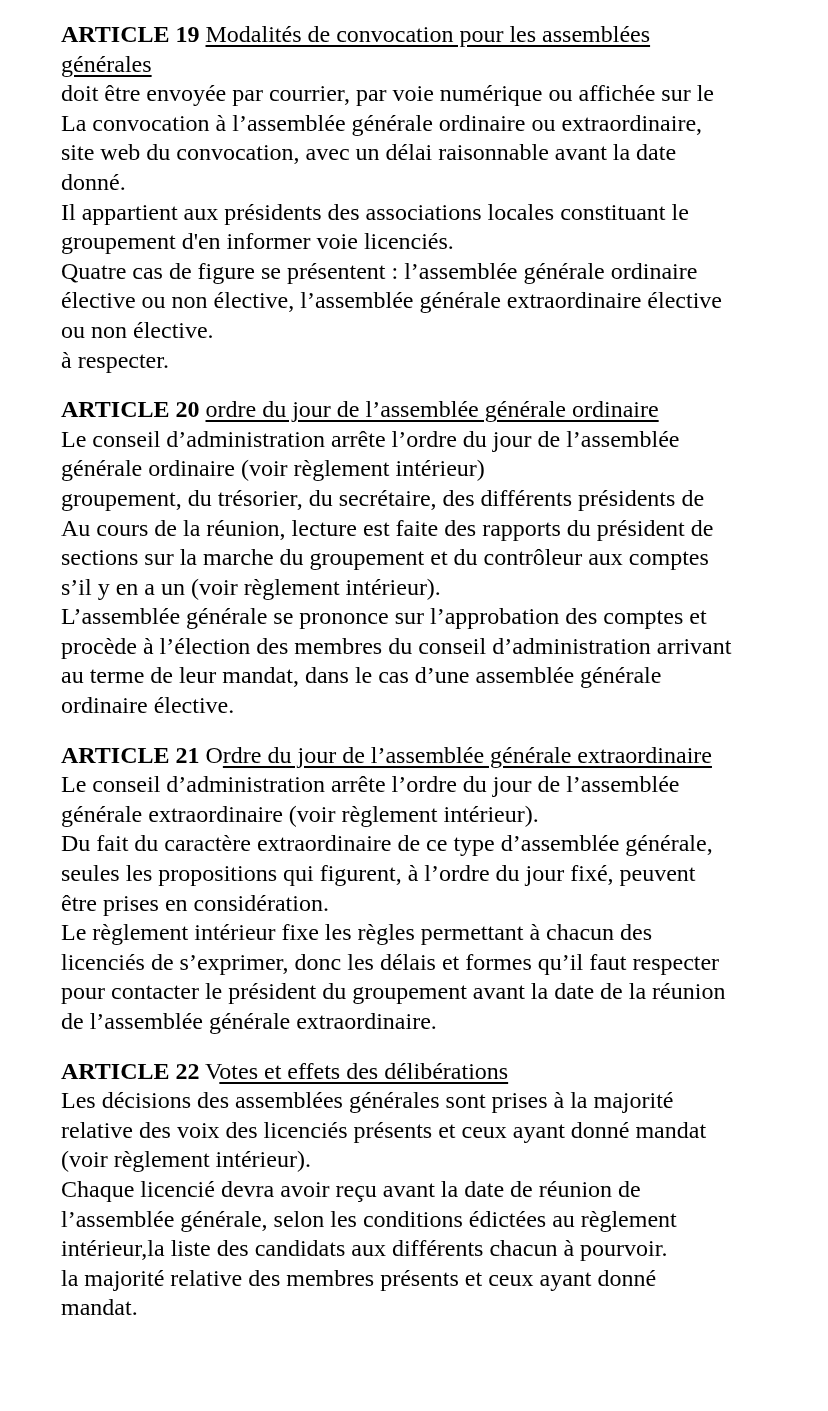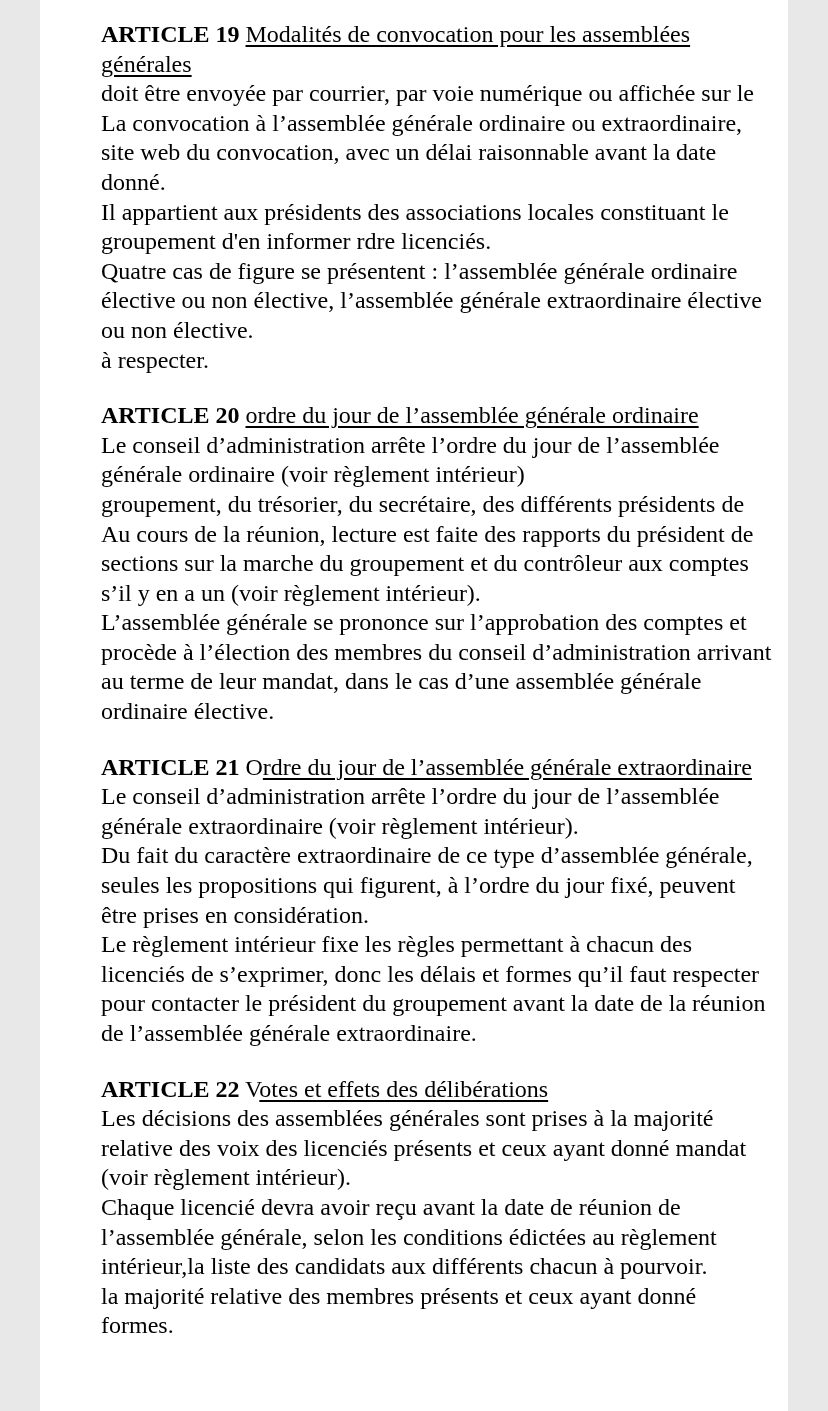--- a/index.html
+++ b/index.html
@@ -1,30 +1,30 @@
 <!DOCTYPE html>
 <html><head>
 <meta charset="utf-8">
 <style>
   html, body { margin: 0; padding: 0; background: #e8e8e8; }
   .page {
     position: relative;
-    width: 748px;
+    width: 828px;
     height: 1411px;
     margin: 0 auto;
     background: #ffffff;
     color: #000000;
     overflow: hidden;
     box-sizing: border-box;
     padding: 20px 36px 0 61px;
     font-family: "Liberation Serif", "DejaVu Serif", serif;
     font-size: 24px;
     line-height: 29.6px;
   }
-  .sec + .sec { margin-top: 26px; }
+  .sec + .sec { margin-top: 20px; }
   .line {
     height: 29.6px;
     line-height: 29.6px;
     white-space: nowrap;
   }
   .b { font-weight: bold; }
   .u {
     text-decoration: underline;
     text-decoration-thickness: 2px;
     text-underline-offset: 3px;
@@ -35,21 +35,21 @@
 
 <div class="page">
     <section class="sec">
       <div class="line heading"><span class="b">ARTICLE 19</span> <span class="u">Modalités de convocation pour les assemblées</span></div>
       <div class="line"><span class="u">générales</span></div>
       <div class="line">doit être envoyée par courrier, par voie numérique ou affichée sur le</div>
       <div class="line">La convocation à l’assemblée générale ordinaire ou extraordinaire,</div>
       <div class="line">site web du convocation, avec un délai raisonnable avant la date</div>
       <div class="line">donné.</div>
       <div class="line">Il appartient aux présidents des associations locales constituant le</div>
-      <div class="line">groupement d'en informer rdre licenciés.</div>
+      <div class="line">groupement d'en informer voie licenciés.</div>
       <div class="line">Quatre cas de figure se présentent : l’assemblée générale ordinaire</div>
       <div class="line">élective ou non élective, l’assemblée générale extraordinaire élective</div>
       <div class="line">ou non élective.</div>
       <div class="line">à respecter.</div>
     </section>
     <section class="sec">
       <div class="line heading"><span class="b">ARTICLE 20</span> <span class="u">ordre du jour de l’assemblée générale ordinaire</span></div>
       <div class="line">Le conseil d’administration arrête l’ordre du jour de l’assemblée</div>
       <div class="line">générale ordinaire (voir règlement intérieur)</div>
       <div class="line">groupement, du trésorier, du secrétaire, des différents présidents de</div>
@@ -75,15 +75,15 @@
     </section>
     <section class="sec">
       <div class="line heading"><span class="b">ARTICLE 22</span> <span>V</span><span class="u">otes et effets des délibérations</span></div>
       <div class="line">Les décisions des assemblées générales sont prises à la majorité</div>
       <div class="line">relative des voix des licenciés présents et ceux ayant donné mandat</div>
       <div class="line">(voir règlement intérieur).</div>
       <div class="line">Chaque licencié devra avoir reçu avant la date de réunion de</div>
       <div class="line">l’assemblée générale, selon les conditions édictées au règlement</div>
       <div class="line">intérieur,la liste des candidats aux différents chacun à pourvoir.</div>
       <div class="line">la majorité relative des membres présents et ceux ayant donné</div>
-      <div class="line">formes.</div>
+      <div class="line">mandat.</div>
     </section>
   </div>
 
 </body></html>

